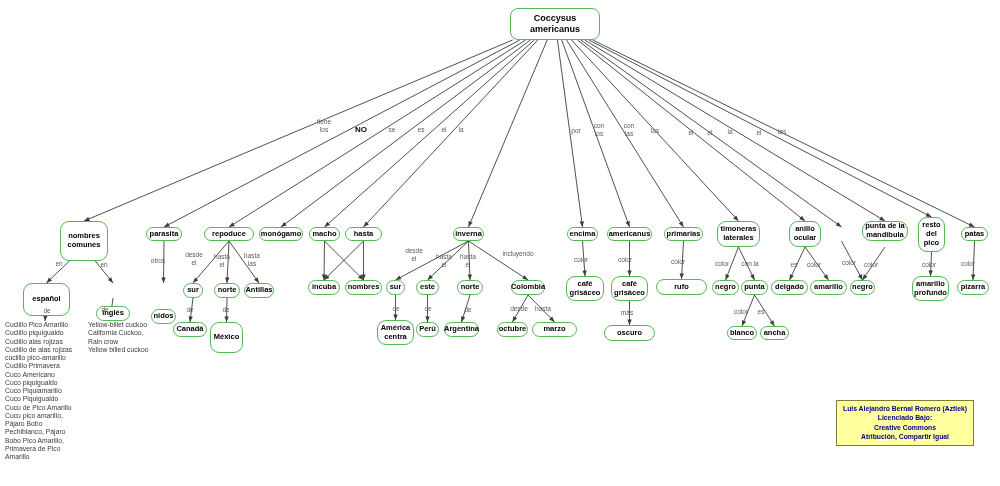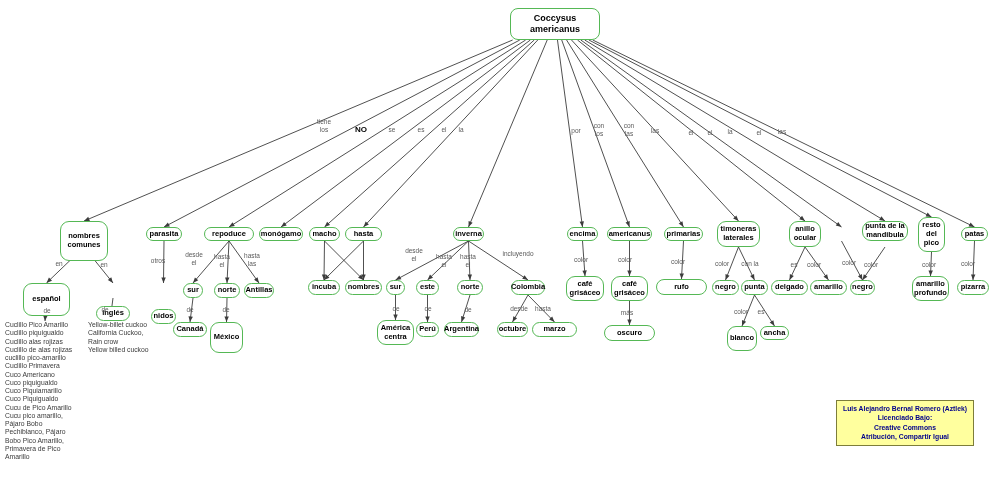--- a/index.html
+++ b/index.html
@@ -187,21 +187,21 @@
     <div class="node" style="left: 957px; top: 280px; width: 32px; height: 15px;">pizarra</div>
     <div class="node" style="left: 173px; top: 322px; width: 34px; height: 15px;">Canadá</div>
     <div class="node" style="left: 210px; top: 322px; width: 33px; height: 31px;">México</div>
     <div class="node" style="left: 377px; top: 320px; width: 37px; height: 25px;">América
 centra</div>
     <div class="node" style="left: 416px; top: 322px; width: 23px; height: 15px;">Perú</div>
     <div class="node" style="left: 444px; top: 322px; width: 35px; height: 15px;">Argentina</div>
     <div class="node" style="left: 497px; top: 322px; width: 31px; height: 15px;">octubre</div>
     <div class="node" style="left: 532px; top: 322px; width: 45px; height: 15px;">marzo</div>
     <div class="node" style="left: 604px; top: 325px; width: 51px; height: 16px;">oscuro</div>
-    <div class="node" style="left: 727px; top: 326px; width: 30px; height: 25px;">blanco</div>
+    <div class="node" style="left: 727px; top: 326px; width: 30px; height: 14px;">blanco</div>
     <div class="node" style="left: 760px; top: 326px; width: 29px; height: 14px;">ancha</div>
     <div class="list" style="left: 5px; top: 321px; width: 80px;">Cuclillo Pico Amarillo
 Cuclillo piquigualdo
 Cuclillo alas rojizas
 Cuclillo de alas rojizas
 cuclillo pico-amarillo
 Cuclillo Primavera
 Cuco Americano
 Cuco piquigualdo
 Cuco Piquiamarillo

